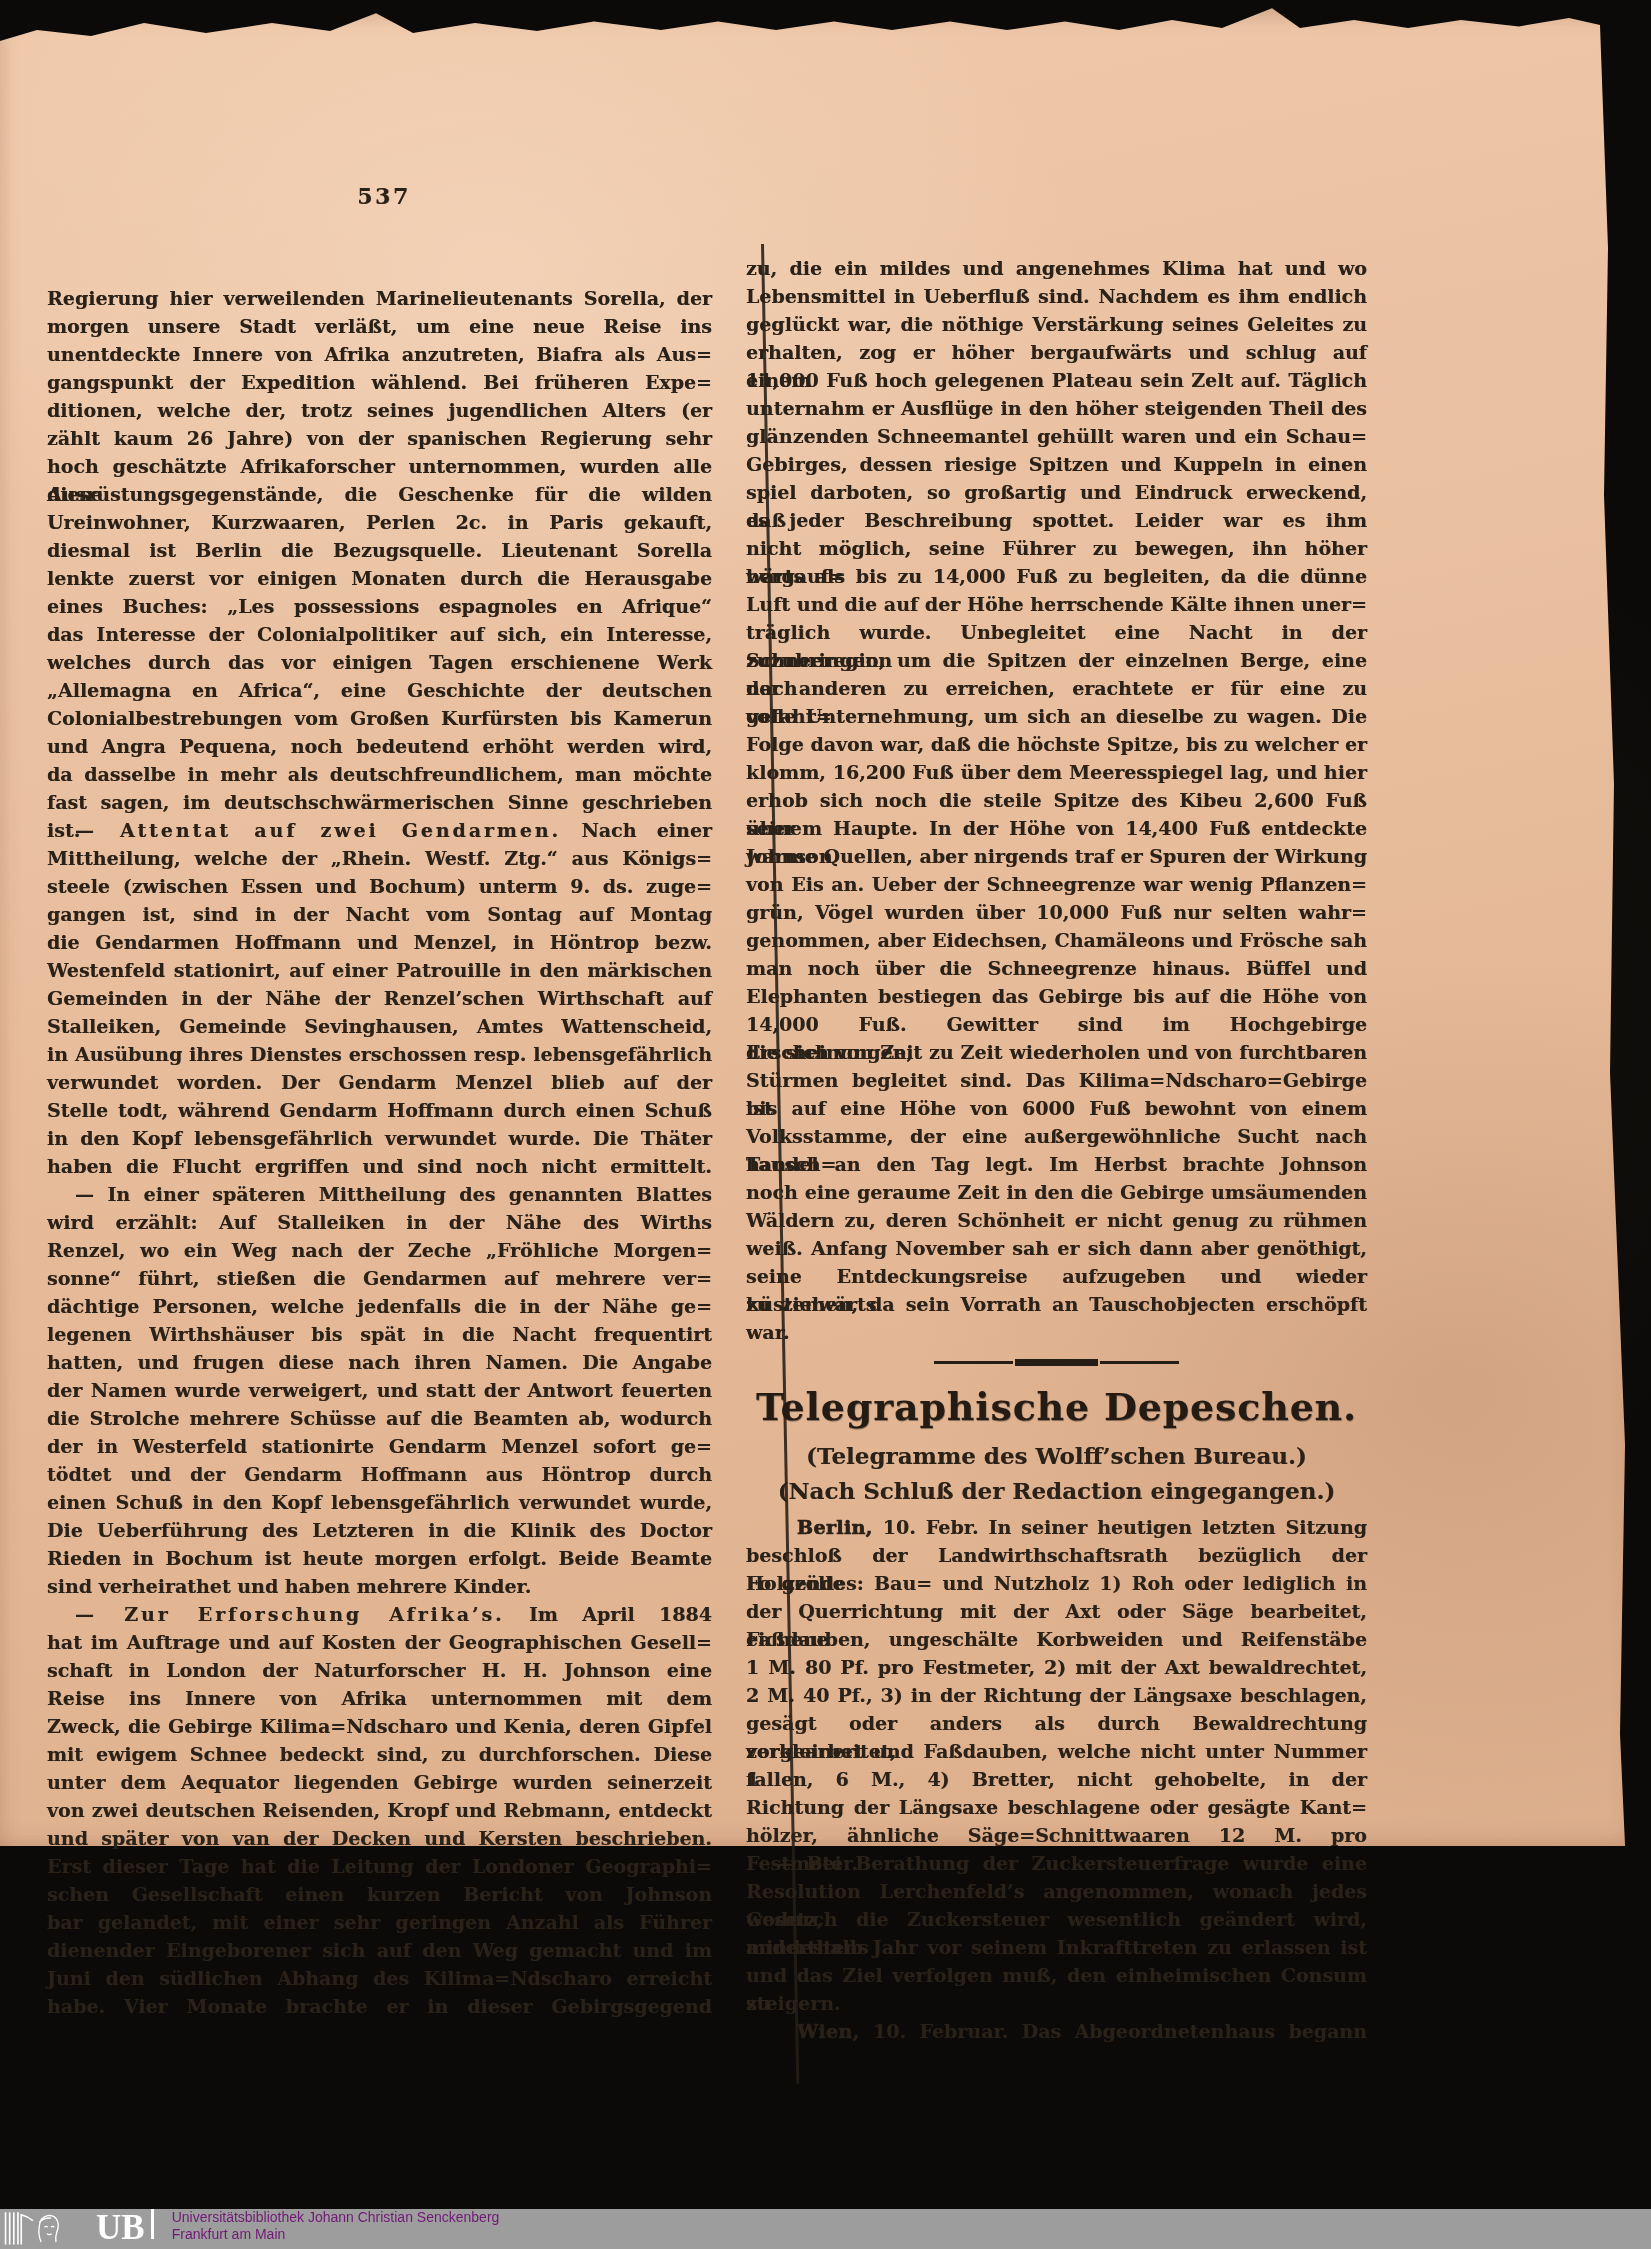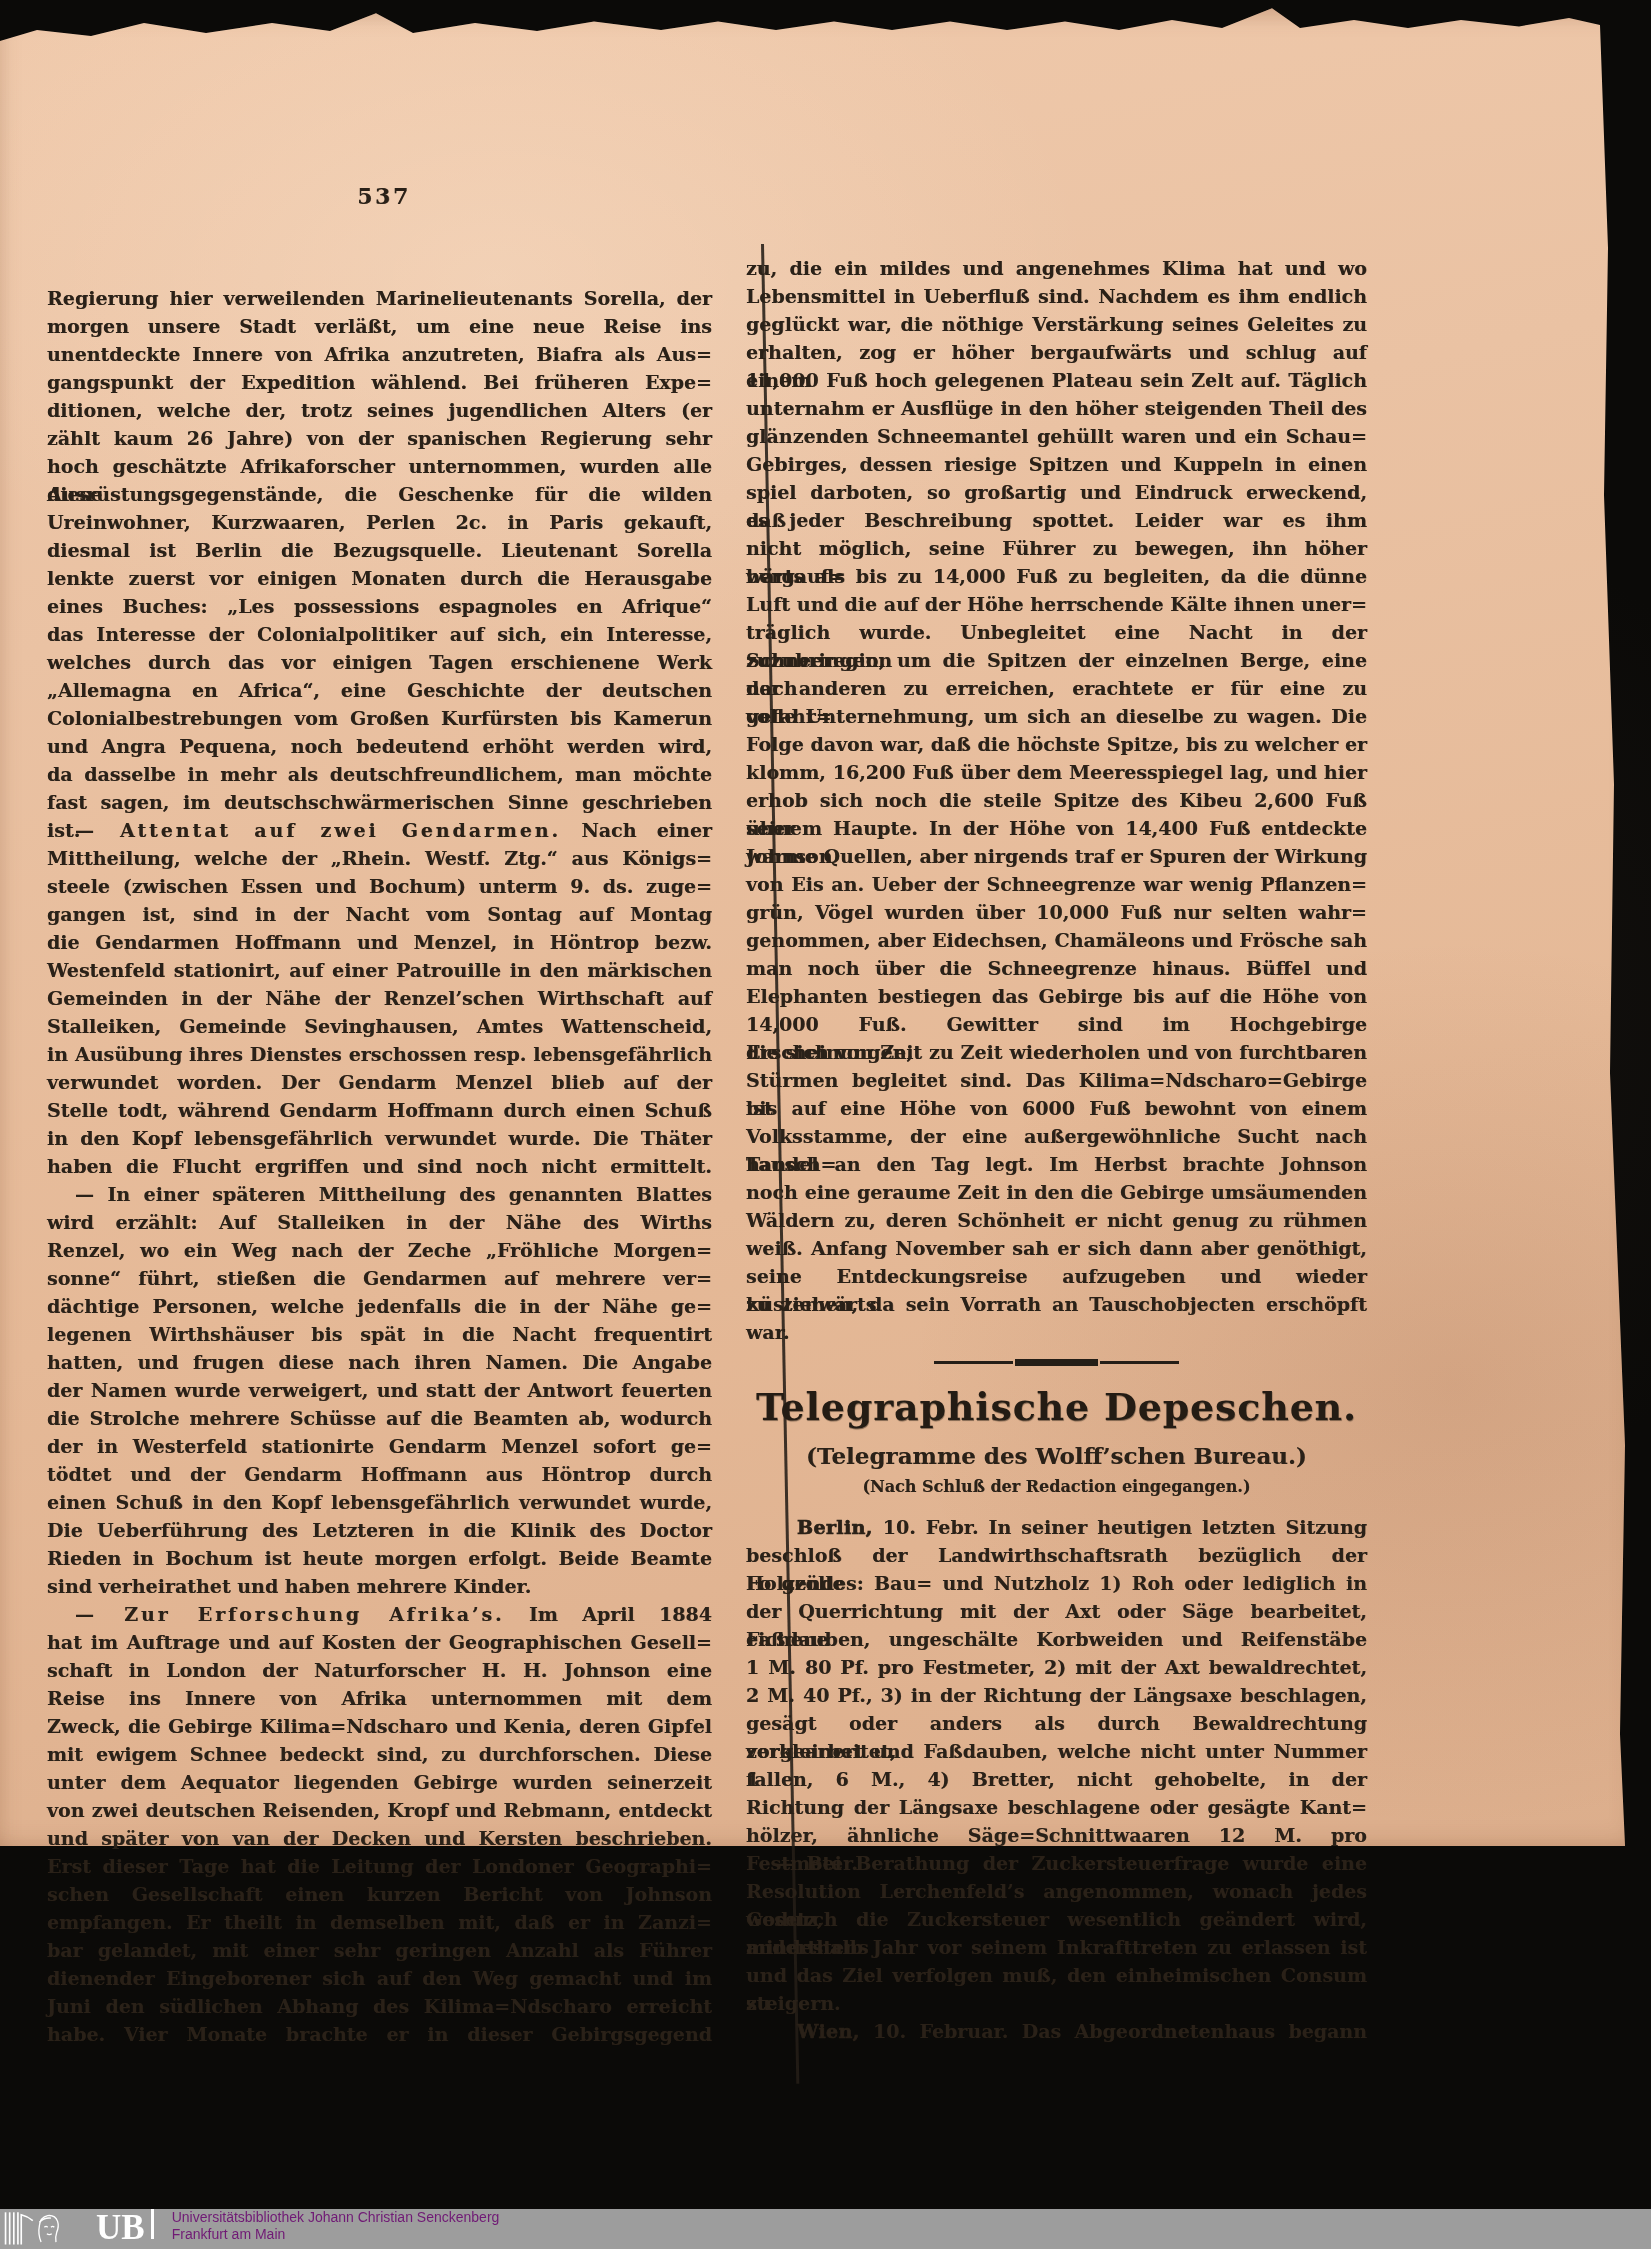--- a/index.html
+++ b/index.html
@@ -72,21 +72,21 @@
     text-align:center;font-size:38px;font-weight:800;color:#241c14;letter-spacing:0.8px;
     text-shadow:0.5px 0.6px 0.7px rgba(46,33,22,.5);
   }
   .sec-sub1{
     position:absolute;left:746px;top:1442px;width:621px;
     text-align:center;font-size:23px;font-weight:700;color:#2a2118;
     text-shadow:0.3px 0.4px 0.6px rgba(46,33,22,.5);
   }
   .sec-sub2{
     position:absolute;left:746px;top:1477px;width:621px;
-    text-align:center;font-size:16px;font-weight:700;color:#2a2118;
+    text-align:center;font-size:23px;font-weight:700;color:#2a2118;
     text-shadow:0.3px 0.4px 0.6px rgba(46,33,22,.5);
   }
   
   .footer{
     position:absolute;left:0;right:0;bottom:0;height:41px;background:#9d9d9d;
     display:flex;align-items:flex-start;z-index:5;
   }
   .footer svg{margin-left:3.3px;flex:0 0 auto;}
   .ub-text{
     font-family:"Liberation Serif","DejaVu Serif",serif;
@@ -158,21 +158,20 @@
         <div class="line">hat im Auftrage und auf Kosten der Geographischen Gesell=</div>
         <div class="line">schaft in London der Naturforscher H. H. Johnson eine</div>
         <div class="line">Reise ins Innere von Afrika unternommen mit dem</div>
         <div class="line">Zweck, die Gebirge Kilima=Ndscharo und Kenia, deren Gipfel</div>
         <div class="line">mit ewigem Schnee bedeckt sind, zu durchforschen. Diese</div>
         <div class="line">unter dem Aequator liegenden Gebirge wurden seinerzeit</div>
         <div class="line">von zwei deutschen Reisenden, Kropf und Rebmann, entdeckt</div>
         <div class="line">und später von van der Decken und Kersten beschrieben.</div>
         <div class="line">Erst dieser Tage hat die Leitung der Londoner Geographi=</div>
         <div class="line">schen Gesellschaft einen kurzen Bericht von Johnson</div>
-        <div class="line">empfangen. Er theilt in demselben mit, daß er in Zanzi=</div>
         <div class="line">bar gelandet, mit einer sehr geringen Anzahl als Führer</div>
         <div class="line">dienender Eingeborener sich auf den Weg gemacht und im</div>
         <div class="line">Juni den südlichen Abhang des Kilima=Ndscharo erreicht</div>
         <div class="line">habe. Vier Monate brachte er in dieser Gebirgsgegend</div>
       </div>
 
     <div class="colrule"></div>
 
     <div class="col col-right" id="col-right-top">
         <div class="line">zu, die ein mildes und angenehmes Klima hat und wo</div>

